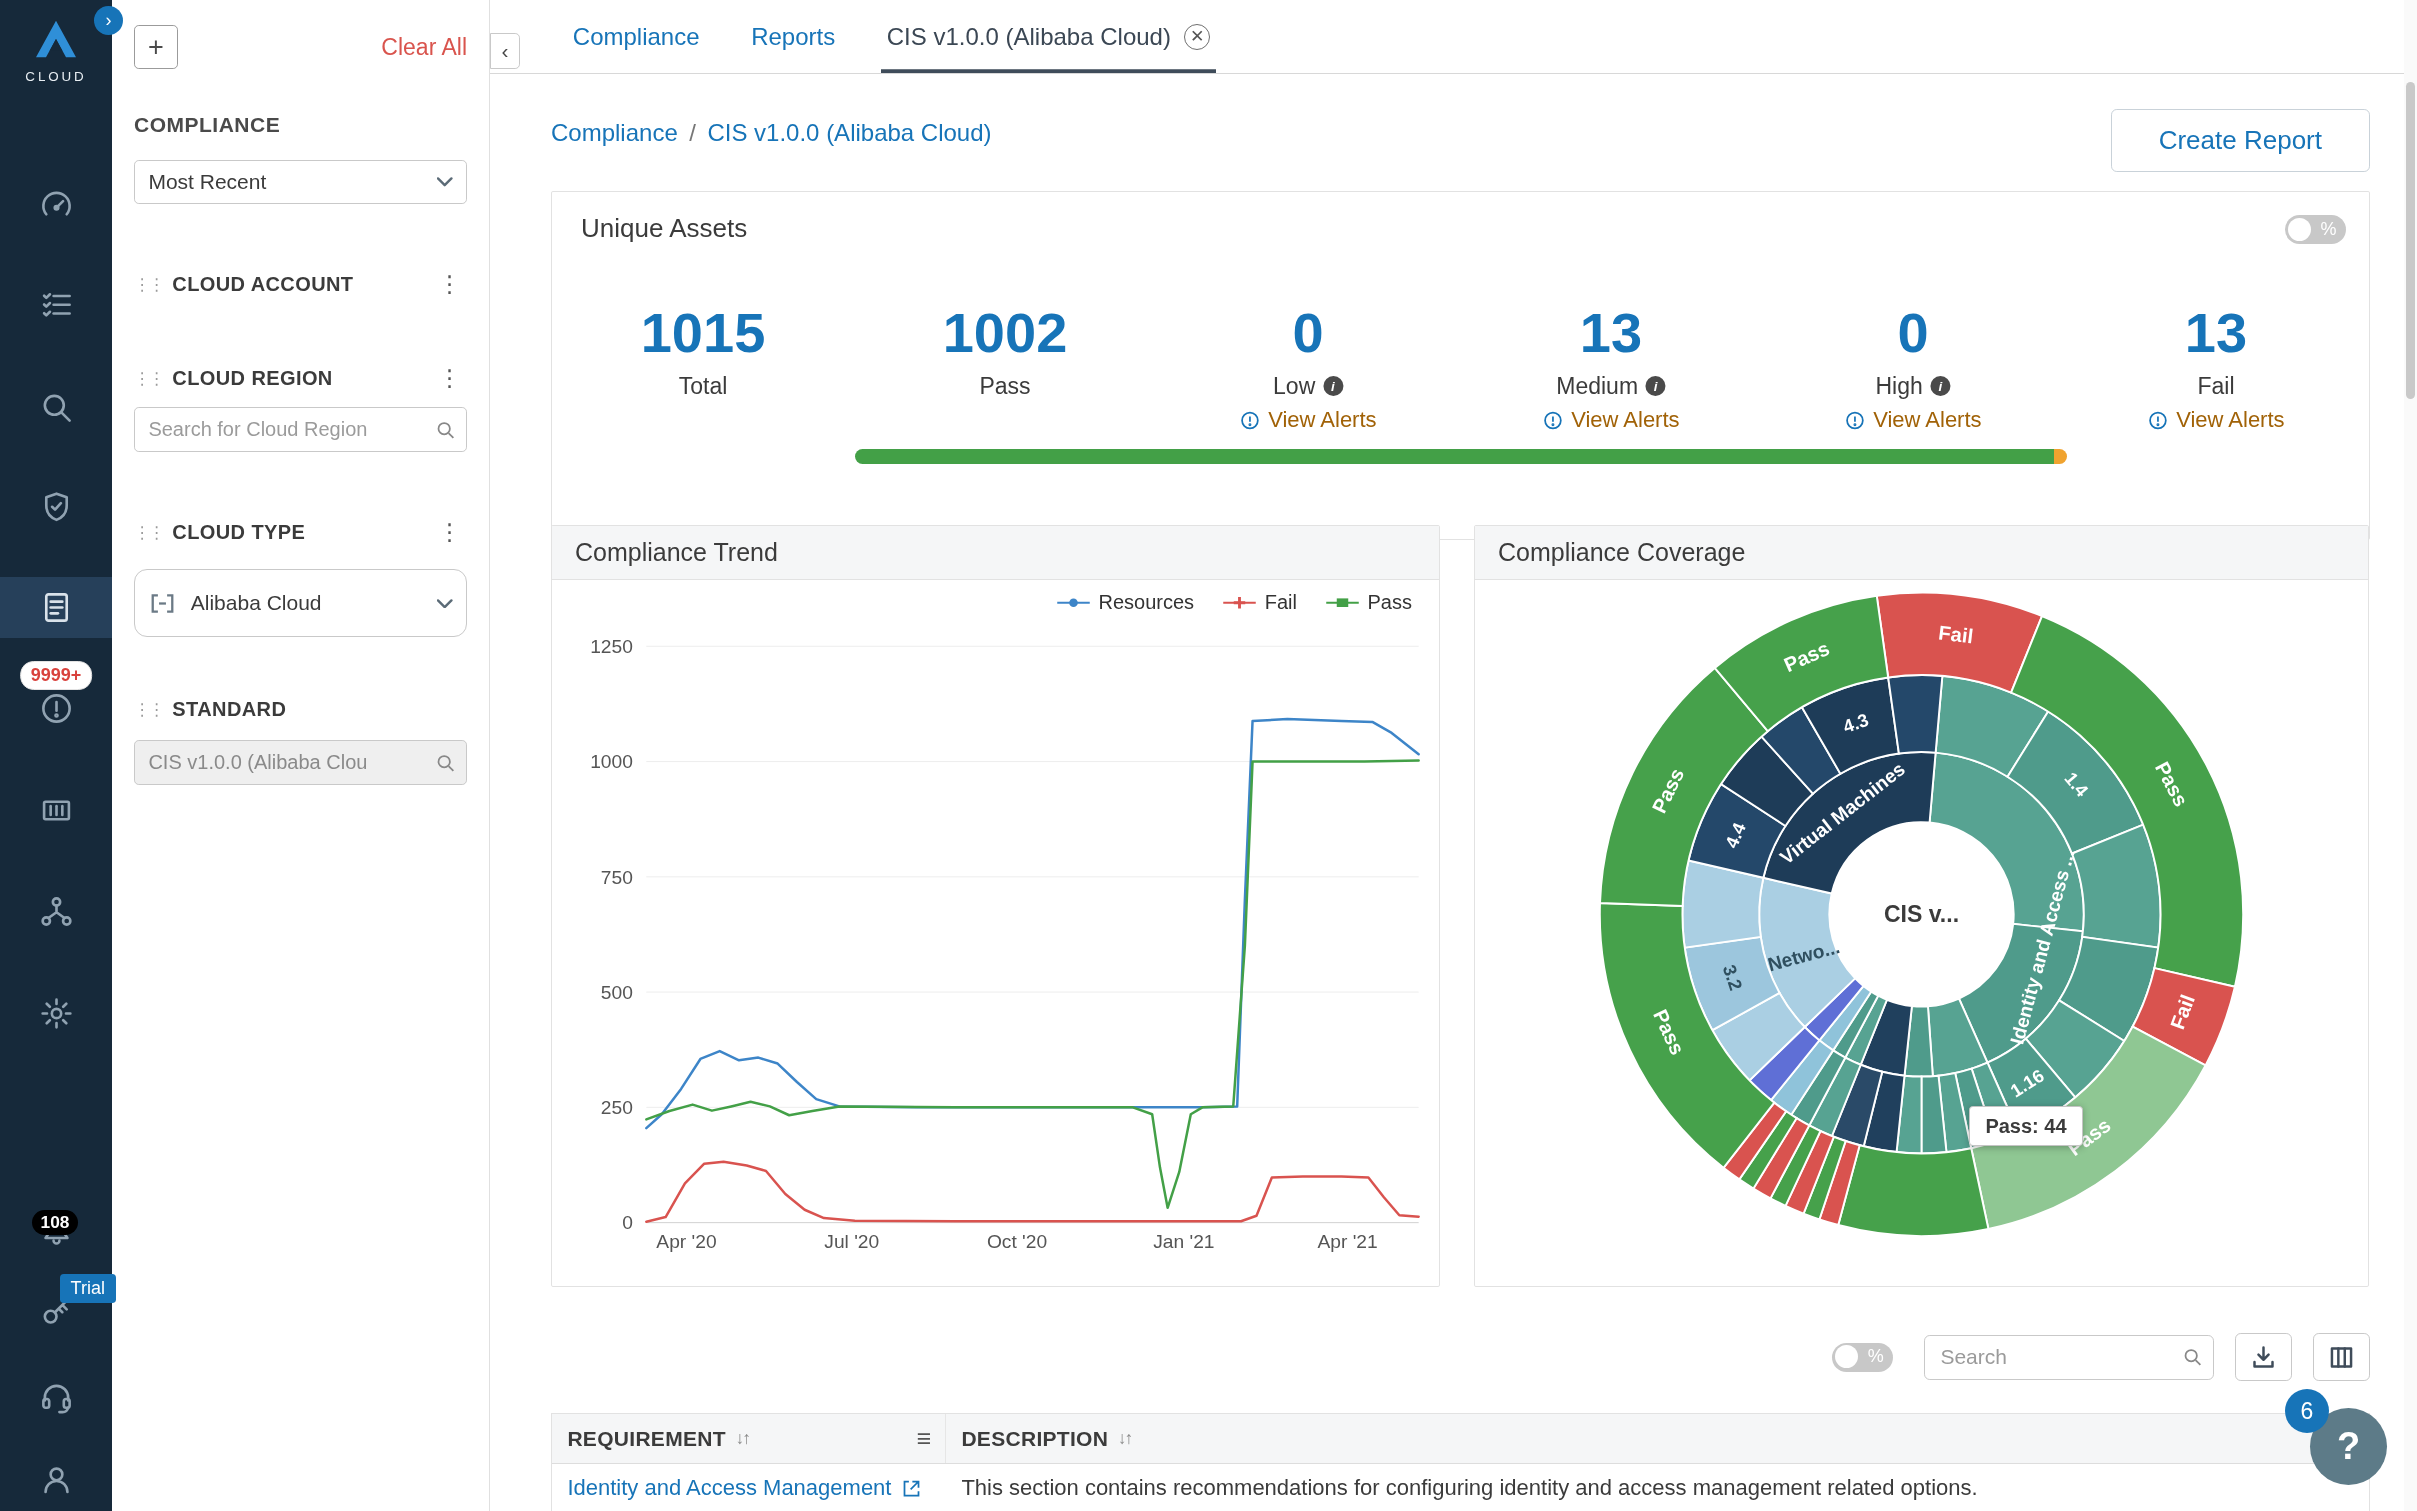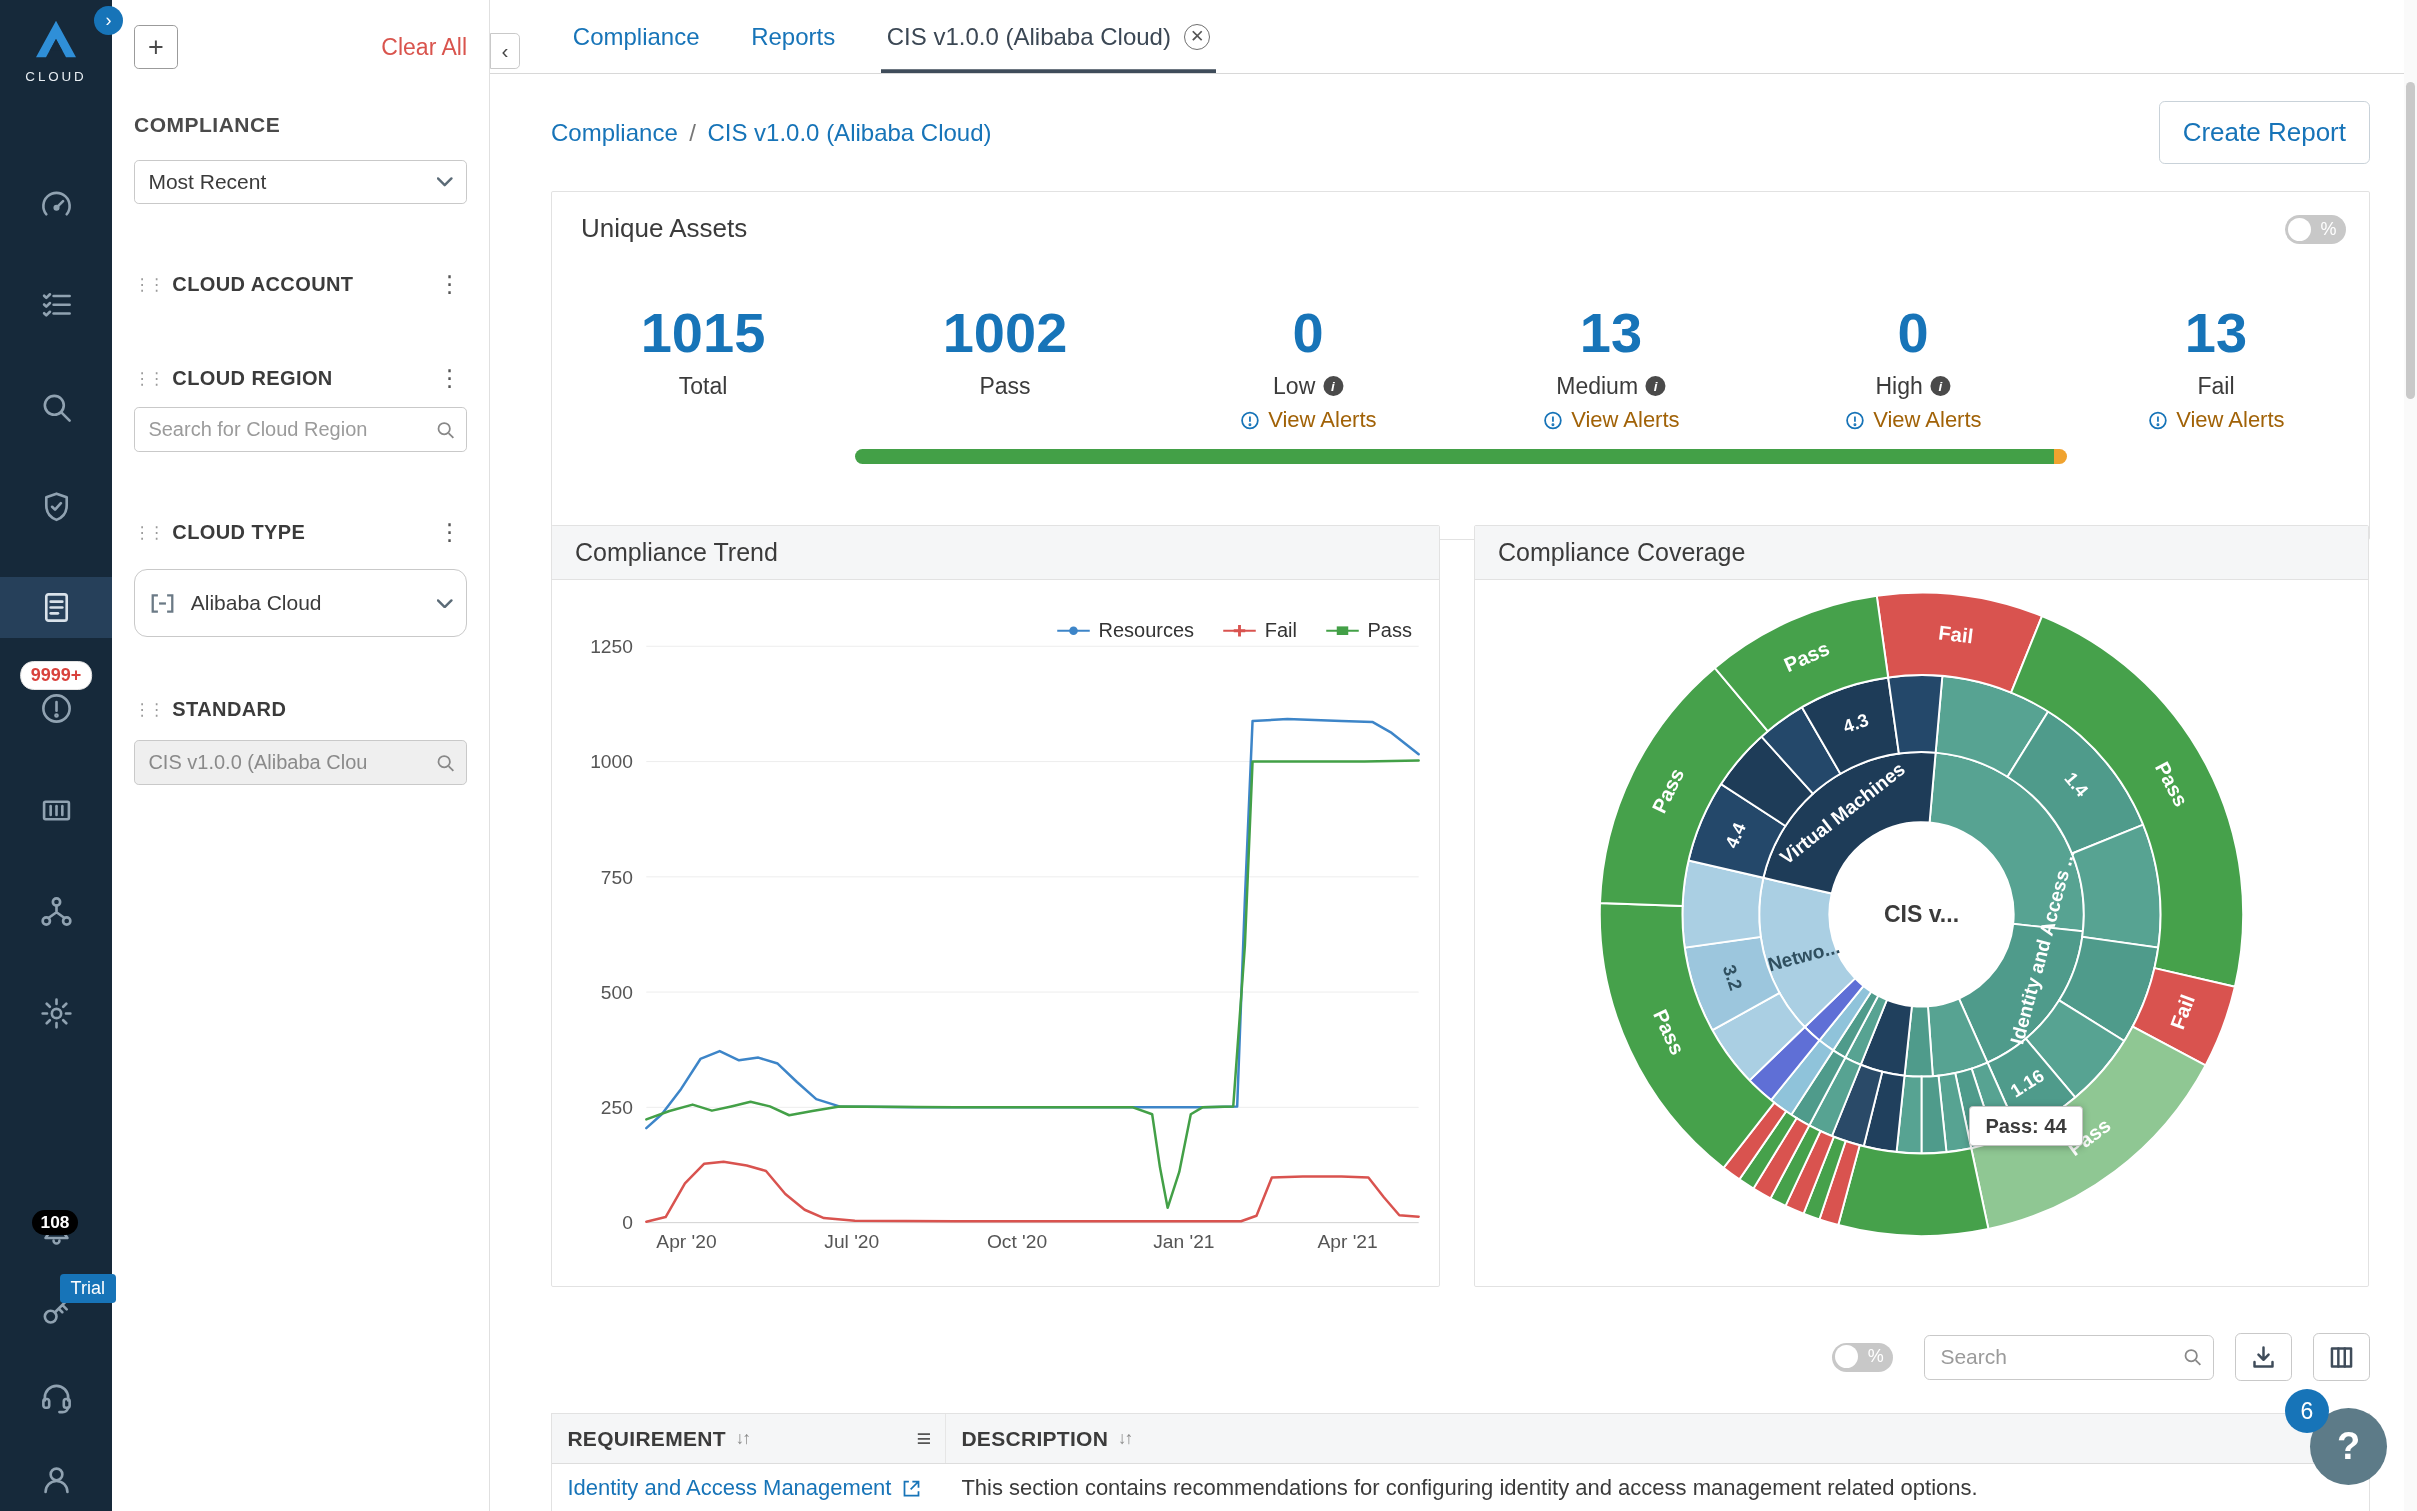--- a/index.html
+++ b/index.html
@@ -52,21 +52,21 @@
   .tabbar { position:absolute; left:0; top:0; width:100%; height:74px; border-bottom:1px solid #d8d8d8; background:#fff;
             display:flex; align-items:stretch; padding-left:77px; }
   .tab { display:flex; align-items:center; gap:13.4px; padding:0 5.8px; margin-right:40px; font-size:24px; color:#1774b8; cursor:pointer; }
   .tab.active { color:#3b4754; box-shadow:inset 0 -3.8px 0 #3f4c5a; }
   .tab-close { width:26px; height:26px; border:1.4px solid #6f6f6f; border-radius:50%; color:#555; font-size:17.3px;
                display:flex; align-items:center; justify-content:center; cursor:pointer; }
   .content { position:absolute; left:61px; top:0; width:1819px; height:1511px; }
   .crumb-row { position:absolute; top:101px; left:0; width:100%; height:63px; display:flex; align-items:center; }
   .crumb { font-size:24px; color:#1774b8; cursor:pointer; }
   .crumb-sep { color:#777; margin:0 11.5px; font-size:24px; }
-  .create-report { position:absolute; right:0; top:0; height:63px; padding:0 23px; background:#fff; border:1px solid #c9d2d9;
+  .create-report { position:absolute; right:0; top:8px; height:63px; padding:0 47px; background:#fff; border:1px solid #c9d2d9;
                    border-radius:5.8px; color:#1774b8; font-size:26px; cursor:pointer; }
 
   .card { position:absolute; background:#fff; border:1px solid #e2e2e2; border-radius:1.9px; }
   .card-head { height:54px; background:#f5f6f7; border-bottom:1px solid #e2e2e2; display:flex; align-items:center;
                padding:0 23px; font-size:25px; color:#3b3b3b; }
 
   
   .ua { top:191px; left:0; width:1819px; height:349px; }
   .ua-title { position:absolute; top:21px; left:29px; font-size:26px; color:#3b3b3b; }
   .toggle { position:absolute; width:61px; height:29px; background:#c8c8c8; border-radius:15.4px; cursor:pointer; }
@@ -78,21 +78,21 @@
   .info-i { width:20px; height:20px; border-radius:50%; background:#4a4a4a; color:#fff; font-size:13.4px; font-style:italic;
             display:inline-flex; align-items:center; justify-content:center; font-weight:bold; }
   .view-alerts { margin-top:7.7px; font-size:22px; color:#a16207; display:flex; align-items:center; justify-content:center; gap:7.7px; cursor:pointer; }
   .alert-i { stroke:#1774b8; fill:none; stroke-width:2; }
   .progress { position:absolute; left:303px; top:257px; width:1212px; height:15.4px; border-radius:7.7px; overflow:hidden; display:flex; }
 
   
   .trend { top:525px; left:0; width:889px; height:762px; }
   .coverage { top:525px; left:923px; width:895px; height:762px; }
   .legend { position:absolute; top:65px; right:27px; display:flex; gap:29px; align-items:center; font-size:20px; color:#333; }
-  .lg-item { display:flex; align-items:center; gap:8.6px; cursor:pointer;margin-top:28px; }
+  .lg-item { display:flex; align-items:center; gap:8.6px; cursor:pointer; }
   .tooltip { position:absolute; left:494px; top:580px; background:#fff; border:1px solid #c4c4c4; border-radius:3.8px;
              padding:7.7px 15.4px; font-size:20px; font-weight:bold; color:#3b3b3b; box-shadow:0 1.9px 7.7px rgba(0,0,0,.25); z-index:3; }
 
   
   .controls { position:absolute; top:1332px; left:0; width:1819px; height:50px; display:flex; align-items:center; justify-content:flex-end; gap:21px; }
   .controls .toggle { position:relative; }
   .search-wrap { position:relative; width:290px; margin-left:9.6px; }
   .search-wrap input { width:100%; height:45px; border:1px solid #c9c9c9; border-radius:5.8px; padding:0 42px 0 15.4px; font-size:21px; color:#555;
                        font-family:"Liberation Sans","DejaVu Sans",sans-serif; }
   .search-wrap input::placeholder { color:#9b9b9b; }

